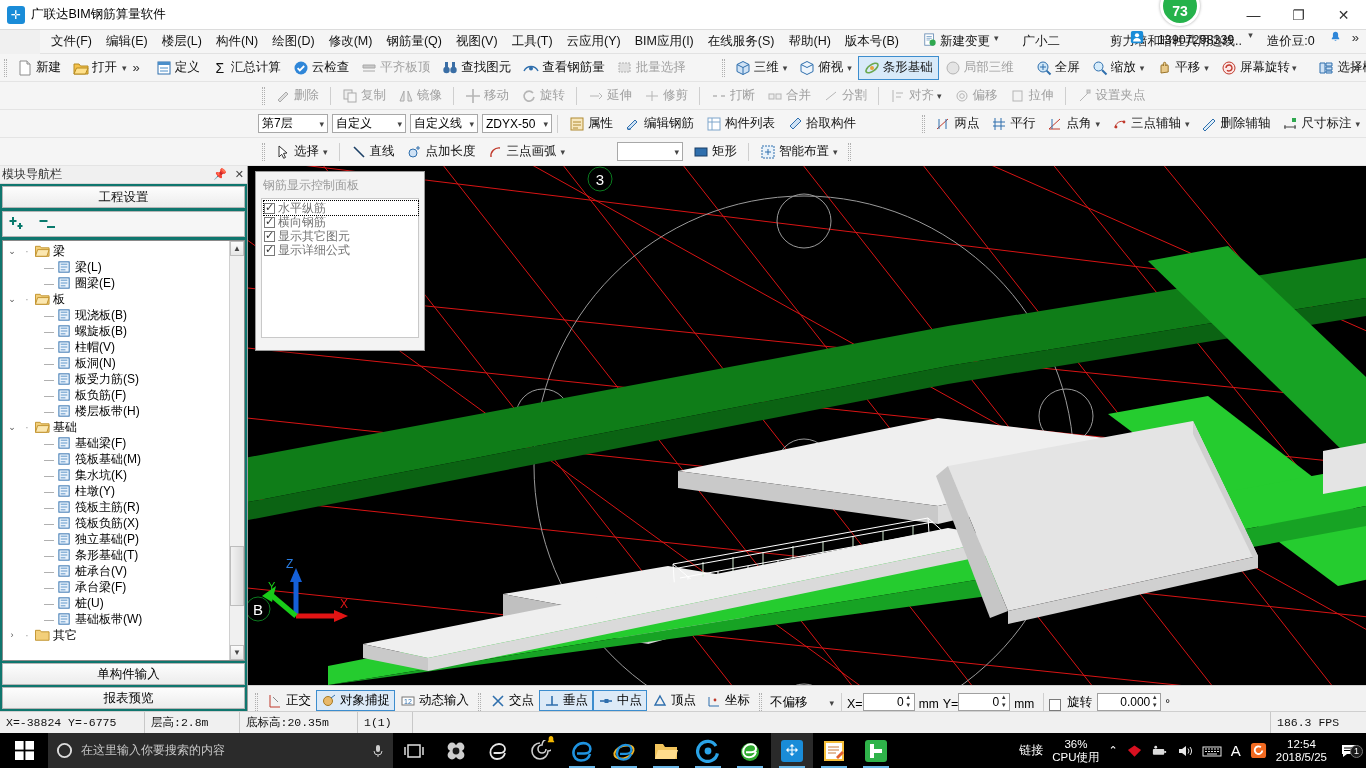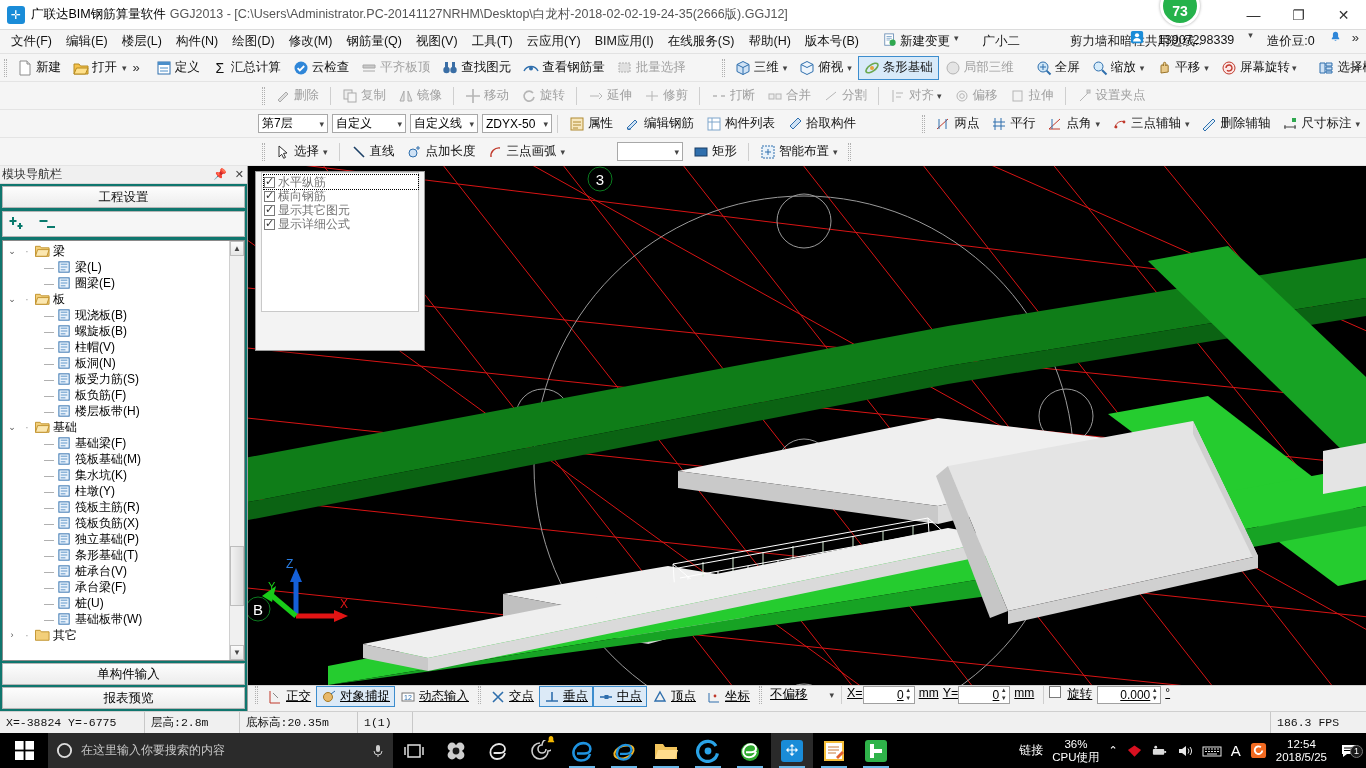--- a/index.html
+++ b/index.html
@@ -26,21 +26,21 @@
   .win-btn { width:45px; height:30px; display:flex; align-items:center; justify-content:center;
              font-size:14px; color:#333; }
   #score-badge {
     position:absolute; left:1160px; top:-14px; width:40px; height:40px; border-radius:50%;
     background:#25b24b; border:3px solid #ffffff; box-shadow:0 0 3px rgba(0,0,0,.35);
     color:#fff; font-size:14px; font-weight:bold; display:flex; align-items:center;
     justify-content:center; padding-top:9px;
   }
   
   #menubar { height:24px; background:#f5f5f5; display:flex; align-items:center;
-             border-bottom:1px solid #e2e2e2; position:relative; }
+             border-bottom:1px solid #e2e2e2; position:relative;margin-left:40px; }
   .menu-item { padding:3px 7px; font-size:12.5px; color:#111; white-space:nowrap; }
   .menu-sep { width:10px; }
   .mb-icon { width:14px;height:14px;margin-right:3px;display:inline-block;vertical-align:-3px; }
   #menubar .right-grp { position:absolute; right:4px; display:flex; align-items:flex-start; gap:7px; }
   .chev { font-size:9px; color:#444; }
   
   .toolbar { background:#f5f5f5; display:flex; align-items:center; height:28px;
              border-bottom:1px solid #e4e4e4; position:relative; }
   .tbtn { display:flex; align-items:center; padding:2px 5px; font-size:12.5px;
           color:#111; white-space:nowrap; height:24px; border:1px solid transparent; }
@@ -95,21 +95,21 @@
   #rebar-panel .rp-title { font-size:12px; color:#9a9a9a; padding:5px 0 4px 7px; }
   #rebar-panel .rp-list { background:#fff; border:1px solid #c9c9c9; margin:0 5px 5px 5px;
                           height:140px; padding:2px 0 0 2px; }
   .rp-item { display:flex; align-items:center; height:14px; font-size:12px; color:#737373; }
   .rp-item.focus { outline:1px dotted #000; }
   .cbox { width:11px; height:11px; border:1px solid #7a7a7a; background:#fff; margin-right:3px;
           position:relative; flex:0 0 auto; }
   .cbox.checked:after { content:"✓"; position:absolute; left:0px; top:-3px; font-size:11px; color:#333; }
   
   #drawbar { height:26px; background:#f2f2f2; border-top:1px solid #d2d2d2;
-             display:flex; align-items:flex-start; padding-left:3px;text-decoration:underline; }
+             display:flex; align-items:flex-end; padding-left:3px; }
   .sbtn { display:flex; align-items:center; font-size:12.5px; padding:2px 4px; height:21px;
           border:1px solid transparent; white-space:nowrap; }
   .sbtn.on { border:1px solid #3c8dce; background:#dceaf7; }
   .numbox { width:52px; height:18px; border:1px solid #a0a0a0; background:#fff; text-align:right;
             font-size:12px; padding-right:10px; line-height:16px; position:relative; }
   .spin { position:absolute; right:1px; top:0; width:9px; height:16px;
           display:flex; flex-direction:column; }
   .spin i { flex:1; font-size:6px; line-height:7px; text-align:center; color:#333; font-style:normal; }
   
   #statusbar { height:22px; background:#f0f0f0; border-top:1px solid #cfcfcf; display:flex;
@@ -130,21 +130,20 @@
           padding-right:4px; color:#fff; font-size:11.5px; }
   #clock { text-align:center; line-height:13px; font-size:11.5px; color:#fff; }
   #cpu { text-align:center; line-height:13px; font-size:11.5px; color:#fff; }
 </style>
 </head>
 <body>
 
 <div id="titlebar">
   <div class="tb-icon">✛</div>
   <span id="title-app">广联达BIM钢筋算量软件</span>
-  <span id="title-path">GGJ2013 - [C:\Users\Administrator.PC-20141127NRHM\Desktop\白龙村-2018-02-02-19-24-35(2666版).GGJ12]</span>
   <div id="score-badge">73</div>
   <div class="win-btns">
     <div class="win-btn">—</div>
     <div class="win-btn">❐</div>
     <div class="win-btn close">✕</div>
   </div>
 </div>
 
 <div id="menubar">
   <div style="width:4px"></div>
@@ -966,20 +965,21 @@
           <path d="M0 0 L46 0" stroke="#e11414" stroke-width="5"></path>
           <path d="M38 -6 L52 0 L38 6 Z" fill="#e11414"></path>
           <text x="44" y="-8" fill="#e11414" font-size="12" font-family="Liberation Sans, sans-serif">X</text>
           <path d="M0 0 L-26 -22" stroke="#19cc19" stroke-width="5"></path>
           <path d="M-34 -20 L-20 -30 L-24 -14 Z" fill="#19cc19"></path>
           <text x="-28" y="-26" fill="#19cc19" font-size="11" font-family="Liberation Sans, sans-serif">Y</text>
         </g>
       </svg>
 
       <div id="rebar-panel">
+        <div class="rp-title">钢筋显示控制面板</div>
         <div class="rp-list">
           <div class="rp-item focus">
             <span class="cbox checked"></span>
             <span>水平纵筋</span>
           </div>
           <div class="rp-item">
             <span class="cbox checked"></span>
             <span>横向钢筋</span>
           </div>
           <div class="rp-item">

